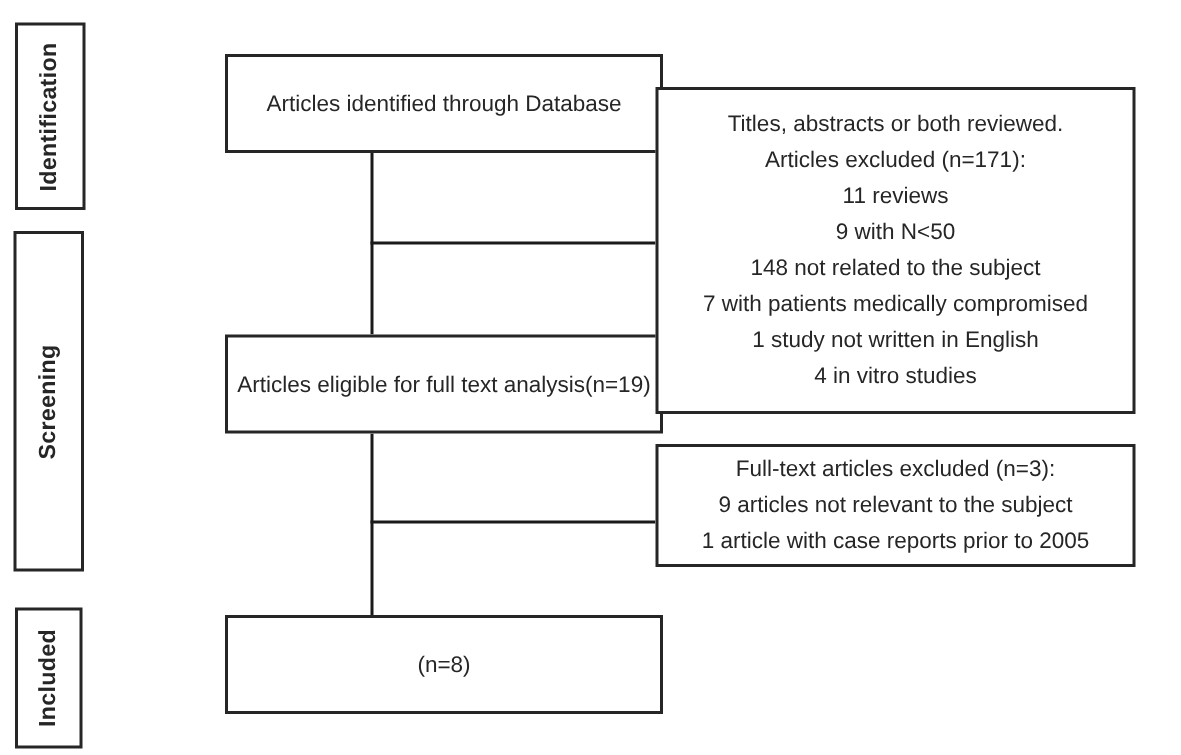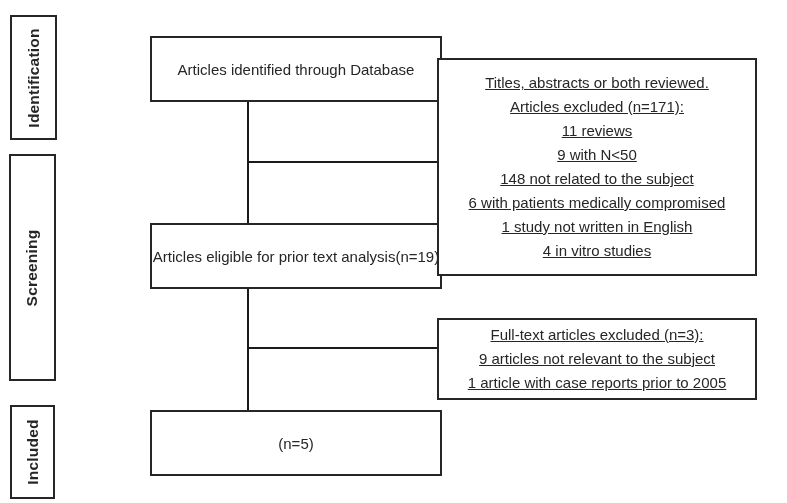--- a/index.html
+++ b/index.html
@@ -57,21 +57,21 @@
     border: 2px solid #262626;
     background: #ffffff;
     box-sizing: border-box;
     display: flex;
     flex-direction: column;
     align-items: center;
     justify-content: center;
     text-align: center;
     font-size: 15px;
   }
-  .exclbox .line { line-height: 24px; text-decoration: underline; }
+  .exclbox .line { line-height: 24px; }
   
   .connector {
     position: absolute;
     background: #1a1a1a;
   }
   .connector.v { width: 2px; }
   .connector.h { height: 2px; }
 </style>
 </head>
 <body>
@@ -93,38 +93,38 @@
   <div class="connector v" style="left:247px; top:102px; height:121px;"></div>
   <div class="connector h" style="left:247px; top:161px; width:190px;"></div>
   <div class="connector v" style="left:247px; top:289px; height:121px;"></div>
   <div class="connector h" style="left:247px; top:347px; width:190px;"></div>
 
   <div class="flowbox" style="top:36px;">
     <div class="line">Articles identified through Database</div>
   </div>
 
   <div class="flowbox" style="top:223px;">
-    <div class="line">Articles eligible for prior text analysis</div>
+    <div class="line">Articles eligible for full text analysis</div>
     <div class="line">(n=19)</div>
   </div>
 
   <div class="flowbox" style="top:410px;">
-    <div class="line">(n=5)</div>
+    <div class="line">(n=8)</div>
   </div>
 
   <div class="exclbox" style="top:58px; height:218px;">
     <div class="line">Titles, abstracts or both reviewed.</div>
     <div class="line">Articles excluded (n=171):</div>
     <div class="line">11 reviews</div>
     <div class="line">9 with N&lt;50</div>
     <div class="line">148 not related to the subject</div>
-    <div class="line">6 with patients medically compromised</div>
+    <div class="line">7 with patients medically compromised</div>
     <div class="line">1 study not written in English</div>
     <div class="line">4 in vitro studies</div>
   </div>
 
-  <div class="exclbox" style="top:318px; height:82px;">
+  <div class="exclbox" style="top:296px; height:82px;">
     <div class="line">Full-text articles excluded (n=3):</div>
     <div class="line">9 articles not relevant to the subject</div>
     <div class="line">1 article with case reports prior to 2005</div>
   </div>
 
 </div>
 
 </body></html>

